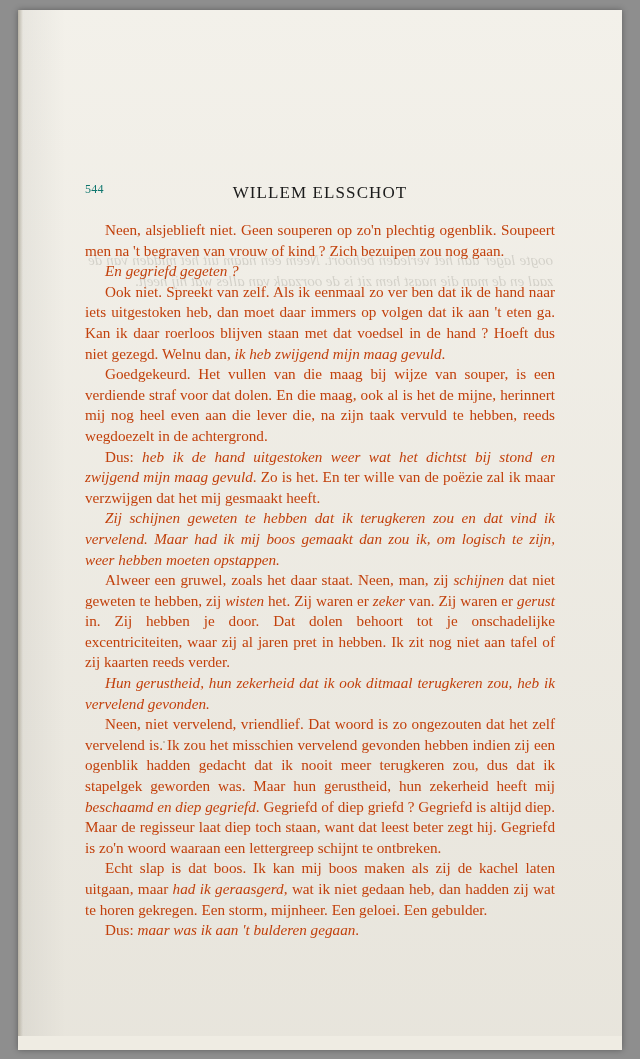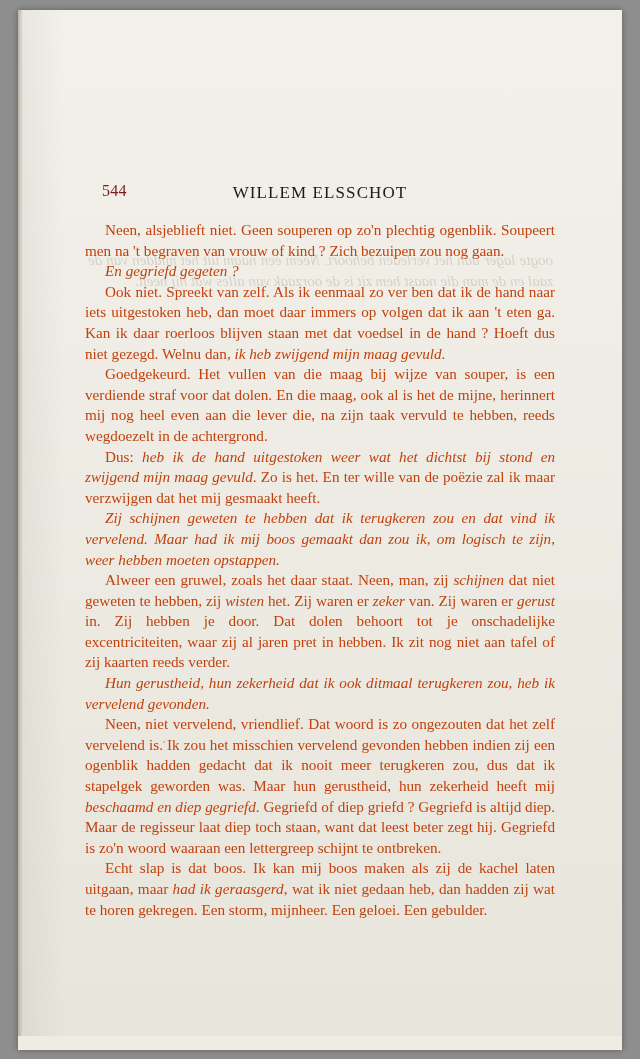--- a/index.html
+++ b/index.html
@@ -45,24 +45,24 @@
     top: 172px;
     width: 470px;
   }
   .running-head {
     position: relative;
     height: 22px;
     margin-bottom: 16px;
   }
   .folio {
     position: absolute;
-    left: 17px;
+    left: 0;
     top: 0;
-    font-size: 16px;
-    color: #7f1d1d;
+    font-size: 12px;
+    color: #0f766e;
     letter-spacing: 0.2px;
   }
   .book-title {
     position: absolute;
     left: 0;
     right: 0;
     top: 1px;
     text-align: center;
     font-size: 17px;
     letter-spacing: 1.1px;
@@ -137,16 +137,17 @@
     <p>Neen, alsjeblieft niet. Geen souperen op zo'n plechtig ogenblik. Soupeert men na 't begraven van vrouw of kind ? Zich bezuipen zou nog gaan.</p>
     <p class="italic">En gegriefd gegeten ?</p>
     <p>Ook niet. Spreekt van zelf. Als ik eenmaal zo ver ben dat ik de hand naar iets uitgestoken heb, dan moet daar immers op volgen dat ik aan 't eten ga. Kan ik daar roerloos blijven staan met dat voedsel in de hand ? Hoeft dus niet gezegd. Welnu dan, <em>ik heb zwijgend mijn maag gevuld</em>.</p>
     <p>Goedgekeurd. Het vullen van die maag bij wijze van souper, is een verdiende straf voor dat dolen. En die maag, ook al is het de mijne, herinnert mij nog heel even aan die lever die, na zijn taak vervuld te hebben, reeds wegdoezelt in de achtergrond.</p>
     <p>Dus: <em>heb ik de hand uitgestoken weer wat het dichtst bij stond en zwijgend mijn maag gevuld</em>. Zo is het. En ter wille van de poëzie zal ik maar verzwijgen dat het mij gesmaakt heeft.</p>
     <p class="italic">Zij schijnen geweten te hebben dat ik terugkeren zou en dat vind ik vervelend. Maar had ik mij boos gemaakt dan zou ik, om logisch te zijn, weer hebben moeten opstappen.</p>
     <p>Alweer een gruwel, zoals het daar staat. Neen, man, zij <em>schijnen</em> dat niet geweten te hebben, zij <em>wisten</em> het. Zij waren er <em>zeker</em> van. Zij waren er <em>gerust</em> in. Zij hebben je door. Dat dolen behoort tot je onschadelijke excentriciteiten, waar zij al jaren pret in hebben. Ik zit nog niet aan tafel of zij kaarten reeds verder.</p>
     <p class="italic">Hun gerustheid, hun zekerheid dat ik ook ditmaal terugkeren zou, heb ik vervelend gevonden.</p>
     <p>Neen, niet vervelend, vriendlief. Dat woord is zo ongezouten dat het zelf vervelend is. Ik zou het misschien vervelend gevonden hebben indien zij een ogenblik hadden gedacht dat ik nooit meer terugkeren zou, dus dat ik stapelgek geworden was. Maar hun gerustheid, hun zekerheid heeft mij <em>beschaamd en diep gegriefd</em>. Gegriefd of diep griefd ? Gegriefd is altijd diep. Maar de regisseur laat diep toch staan, want dat leest beter zegt hij. Gegriefd is zo'n woord waaraan een lettergreep schijnt te ontbreken.</p>
     <p>Echt slap is dat boos. Ik kan mij boos maken als zij de kachel laten uitgaan, maar <em>had ik geraasgerd</em>, wat ik niet gedaan heb, dan hadden zij wat te horen gekregen. Een storm, mijnheer. Een geloei. Een gebulder.</p>
+    <p>Dus: <em>maar was ik aan 't bulderen gegaan</em>.</p>
   </div>
 
   <div class="bleed-mask"></div>
 </div>
 
 </body></html>

